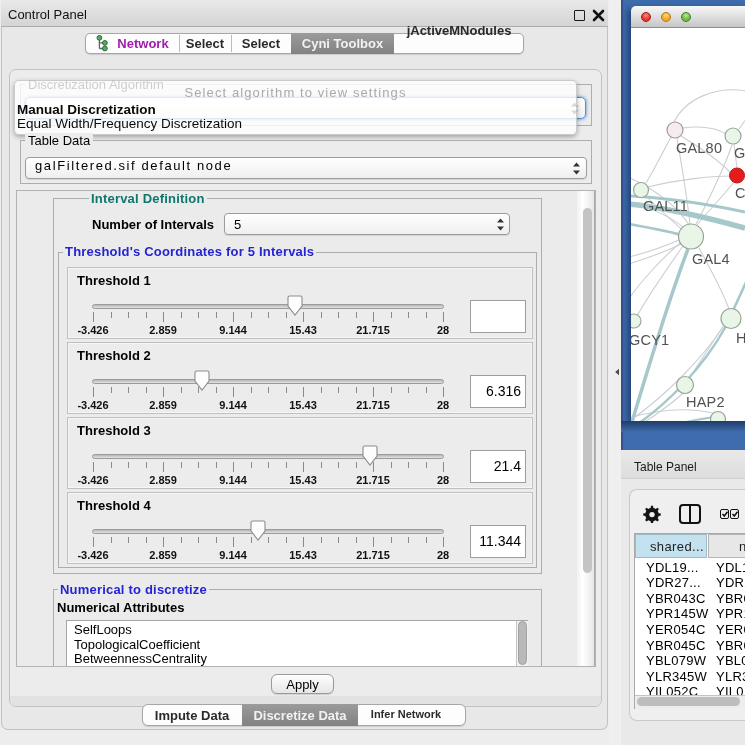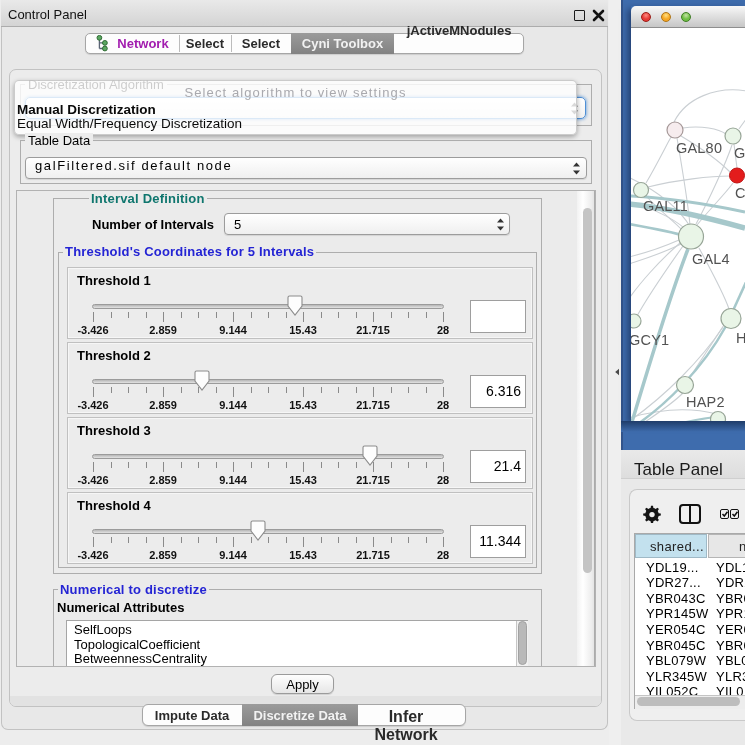--- a/index.html
+++ b/index.html
@@ -208,21 +208,21 @@
 <div class="a" style="left:66px;top:620px;width:462px;height:46px;background:#FFF;border:1px solid #A5A5A5;border-bottom:none;"></div>
 <div class="a" style="left:74px;top:623px;font-size:13px;line-height:14.6px;">SelfLoops<br>TopologicalCoefficient<br>BetweennessCentrality</div>
 <div class="a" style="left:516px;top:621px;width:12px;height:45px;background:#F2F2F2;border-left:1px solid #C6C6C6;"></div>
 <div class="a" style="left:517.5px;top:621px;width:9px;height:44px;background:#B9B9B9;border:1px solid #A2A2A2;border-radius:5px;"></div>
 <div class="a" style="left:271px;top:674px;width:63px;height:20px;background:linear-gradient(#FEFEFE,#E6E6E6);border:1px solid #9B9B9B;border-radius:6px;box-shadow:0 1px 1px rgba(0,0,0,0.12);"></div>
 <div class="a" style="left:271px;top:677px;width:63px;text-align:center;font-size:13px;">Apply</div>
 <div class="a" style="left:142px;top:704px;width:324px;height:22px;background:#FDFDFD;border:1px solid #A6A6A6;border-radius:6px;box-shadow:0 1px 1px rgba(0,0,0,0.12);"></div>
 <div class="a" style="left:142px;top:708px;width:100px;text-align:center;font-size:13px;font-weight:bold;color:#2A2A2A;">Impute Data</div>
 <div class="a" style="left:242px;top:704px;width:116px;height:22px;background:linear-gradient(#9B9B9B,#828282);"></div>
 <div class="a" style="left:242px;top:708px;width:116px;text-align:center;font-size:13px;font-weight:bold;color:#F2F2F2;">Discretize Data</div>
-<div class="a" style="left:358px;top:708px;width:96px;text-align:center;font-size:16px;font-weight:bold;color:#2A2A2A;">Infer Network</div>
+<div class="a" style="left:358px;top:708px;width:96px;text-align:center;font-size:11px;font-weight:bold;color:#2A2A2A;">Infer Network</div>
 <div class="a" style="left:609px;top:0;width:12px;height:745px;background:#EFEFEF;"></div>
 <svg class="a" style="left:614px;top:368px;" width="6" height="8" viewBox="0 0 6 8">
     <path d="M5,0.8 L1.2,4 L5,7.2 Z" fill="#4A4A4A"></path>
   </svg>
 <div class="a" style="left:621px;top:0;width:124px;height:450px;background:#3E6CAD;"></div>
 <div class="a" style="left:621px;top:0;width:2px;height:450px;background:#32548B;"></div>
 <div class="a" style="left:631px;top:6px;width:114px;height:415px;box-shadow:-3px 3px 7px rgba(8,18,48,0.5);"></div>
 <div class="a" style="left:631px;top:6px;width:114px;height:22px;background:linear-gradient(#F8F8F8,#C6C6C6);border-bottom:1px solid #8E8E8E;border-radius:5px 0 0 0;"></div>
 <div class="a" style="left:641px;top:12px;width:10px;height:10px;border-radius:50%;background:radial-gradient(circle at 50% 30%,#FF8A80 0%,#E53935 55%,#E53935 100%);border:1px solid #9B1B16;"></div>
 <div class="a" style="left:661px;top:12px;width:10px;height:10px;border-radius:50%;background:radial-gradient(circle at 50% 30%,#FFE082 0%,#F6A623 55%,#F6A623 100%);border:1px solid #B07514;"></div>
@@ -270,21 +270,21 @@
     <text x="103" y="130" font-size="14.5" fill="#525252" font-family="Liberation Sans,sans-serif" letter-spacing="0.2">GA</text>
     <text x="104" y="169.5" font-size="14.5" fill="#525252" font-family="Liberation Sans,sans-serif" letter-spacing="0.2">CY</text>
     <text x="12" y="182.5" font-size="14.5" fill="#525252" font-family="Liberation Sans,sans-serif" letter-spacing="0.2">GAL11</text>
     <text x="61" y="235.5" font-size="14.5" fill="#525252" font-family="Liberation Sans,sans-serif" letter-spacing="0.2">GAL4</text>
     <text x="-2" y="317" font-size="14.5" fill="#525252" font-family="Liberation Sans,sans-serif" letter-spacing="0.2">GCY1</text>
     <text x="105" y="314.5" font-size="14.5" fill="#525252" font-family="Liberation Sans,sans-serif" letter-spacing="0.2">HA</text>
     <text x="55" y="379" font-size="14.5" fill="#525252" font-family="Liberation Sans,sans-serif" letter-spacing="0.2">HAP2</text>
   </svg>
 <div class="a" style="left:621px;top:421px;width:124px;height:11px;background:linear-gradient(#1F3C69,#3E6CAD);"></div>
 <div class="a" style="left:621px;top:450px;width:124px;height:29px;background:linear-gradient(#E9E9E9,#DDDDDD);border-bottom:1px solid #CFCFCF;"></div>
-<div class="a" style="left:634px;top:460px;font-size:17px;color:#1A1A1A;">Table Panel</div>
+<div class="a" style="left:634px;top:460px;font-size:12px;color:#1A1A1A;">Table Panel</div>
 <div class="a" style="left:621px;top:479px;width:124px;height:266px;background:#E9E9E9;"></div>
 <div class="a" style="left:629px;top:489px;width:130px;height:232px;background:#EFEFEF;border:1px solid #C9C9C9;border-radius:8px 0 0 8px;border-right:none;"></div>
 <svg class="a" style="left:643px;top:505px;" width="18" height="18" viewBox="0 0 18 18">
     <g fill="#151515">
       <path d="M8,0.8 L10,0.8 L10.4,3 A6.2,6.2 0 0 1 12.6,3.9 L14.5,2.7 L15.9,4.1 L14.7,6 A6.2,6.2 0 0 1 15.6,8.2 L17.8,8.6 L17.8,10.6 L15.6,11 A6.2,6.2 0 0 1 14.7,13.2 L15.9,15.1 L14.5,16.5 L12.6,15.3 A6.2,6.2 0 0 1 10.4,16.2 L10,18.4 L8,18.4 L7.6,16.2 A6.2,6.2 0 0 1 5.4,15.3 L3.5,16.5 L2.1,15.1 L3.3,13.2 A6.2,6.2 0 0 1 2.4,11 L0.2,10.6 L0.2,8.6 L2.4,8.2 A6.2,6.2 0 0 1 3.3,6 L2.1,4.1 L3.5,2.7 L5.4,3.9 A6.2,6.2 0 0 1 7.6,3 Z"></path>
     </g>
     <circle cx="9" cy="9.6" r="2.7" fill="#EFEFEF"></circle>
   </svg>
 <div class="a" style="left:679px;top:504px;width:22px;height:20px;border:2.6px solid #111;border-radius:4px;"></div>
 <div class="a" style="left:688.7px;top:504px;width:2.6px;height:20px;background:#111;"></div>

